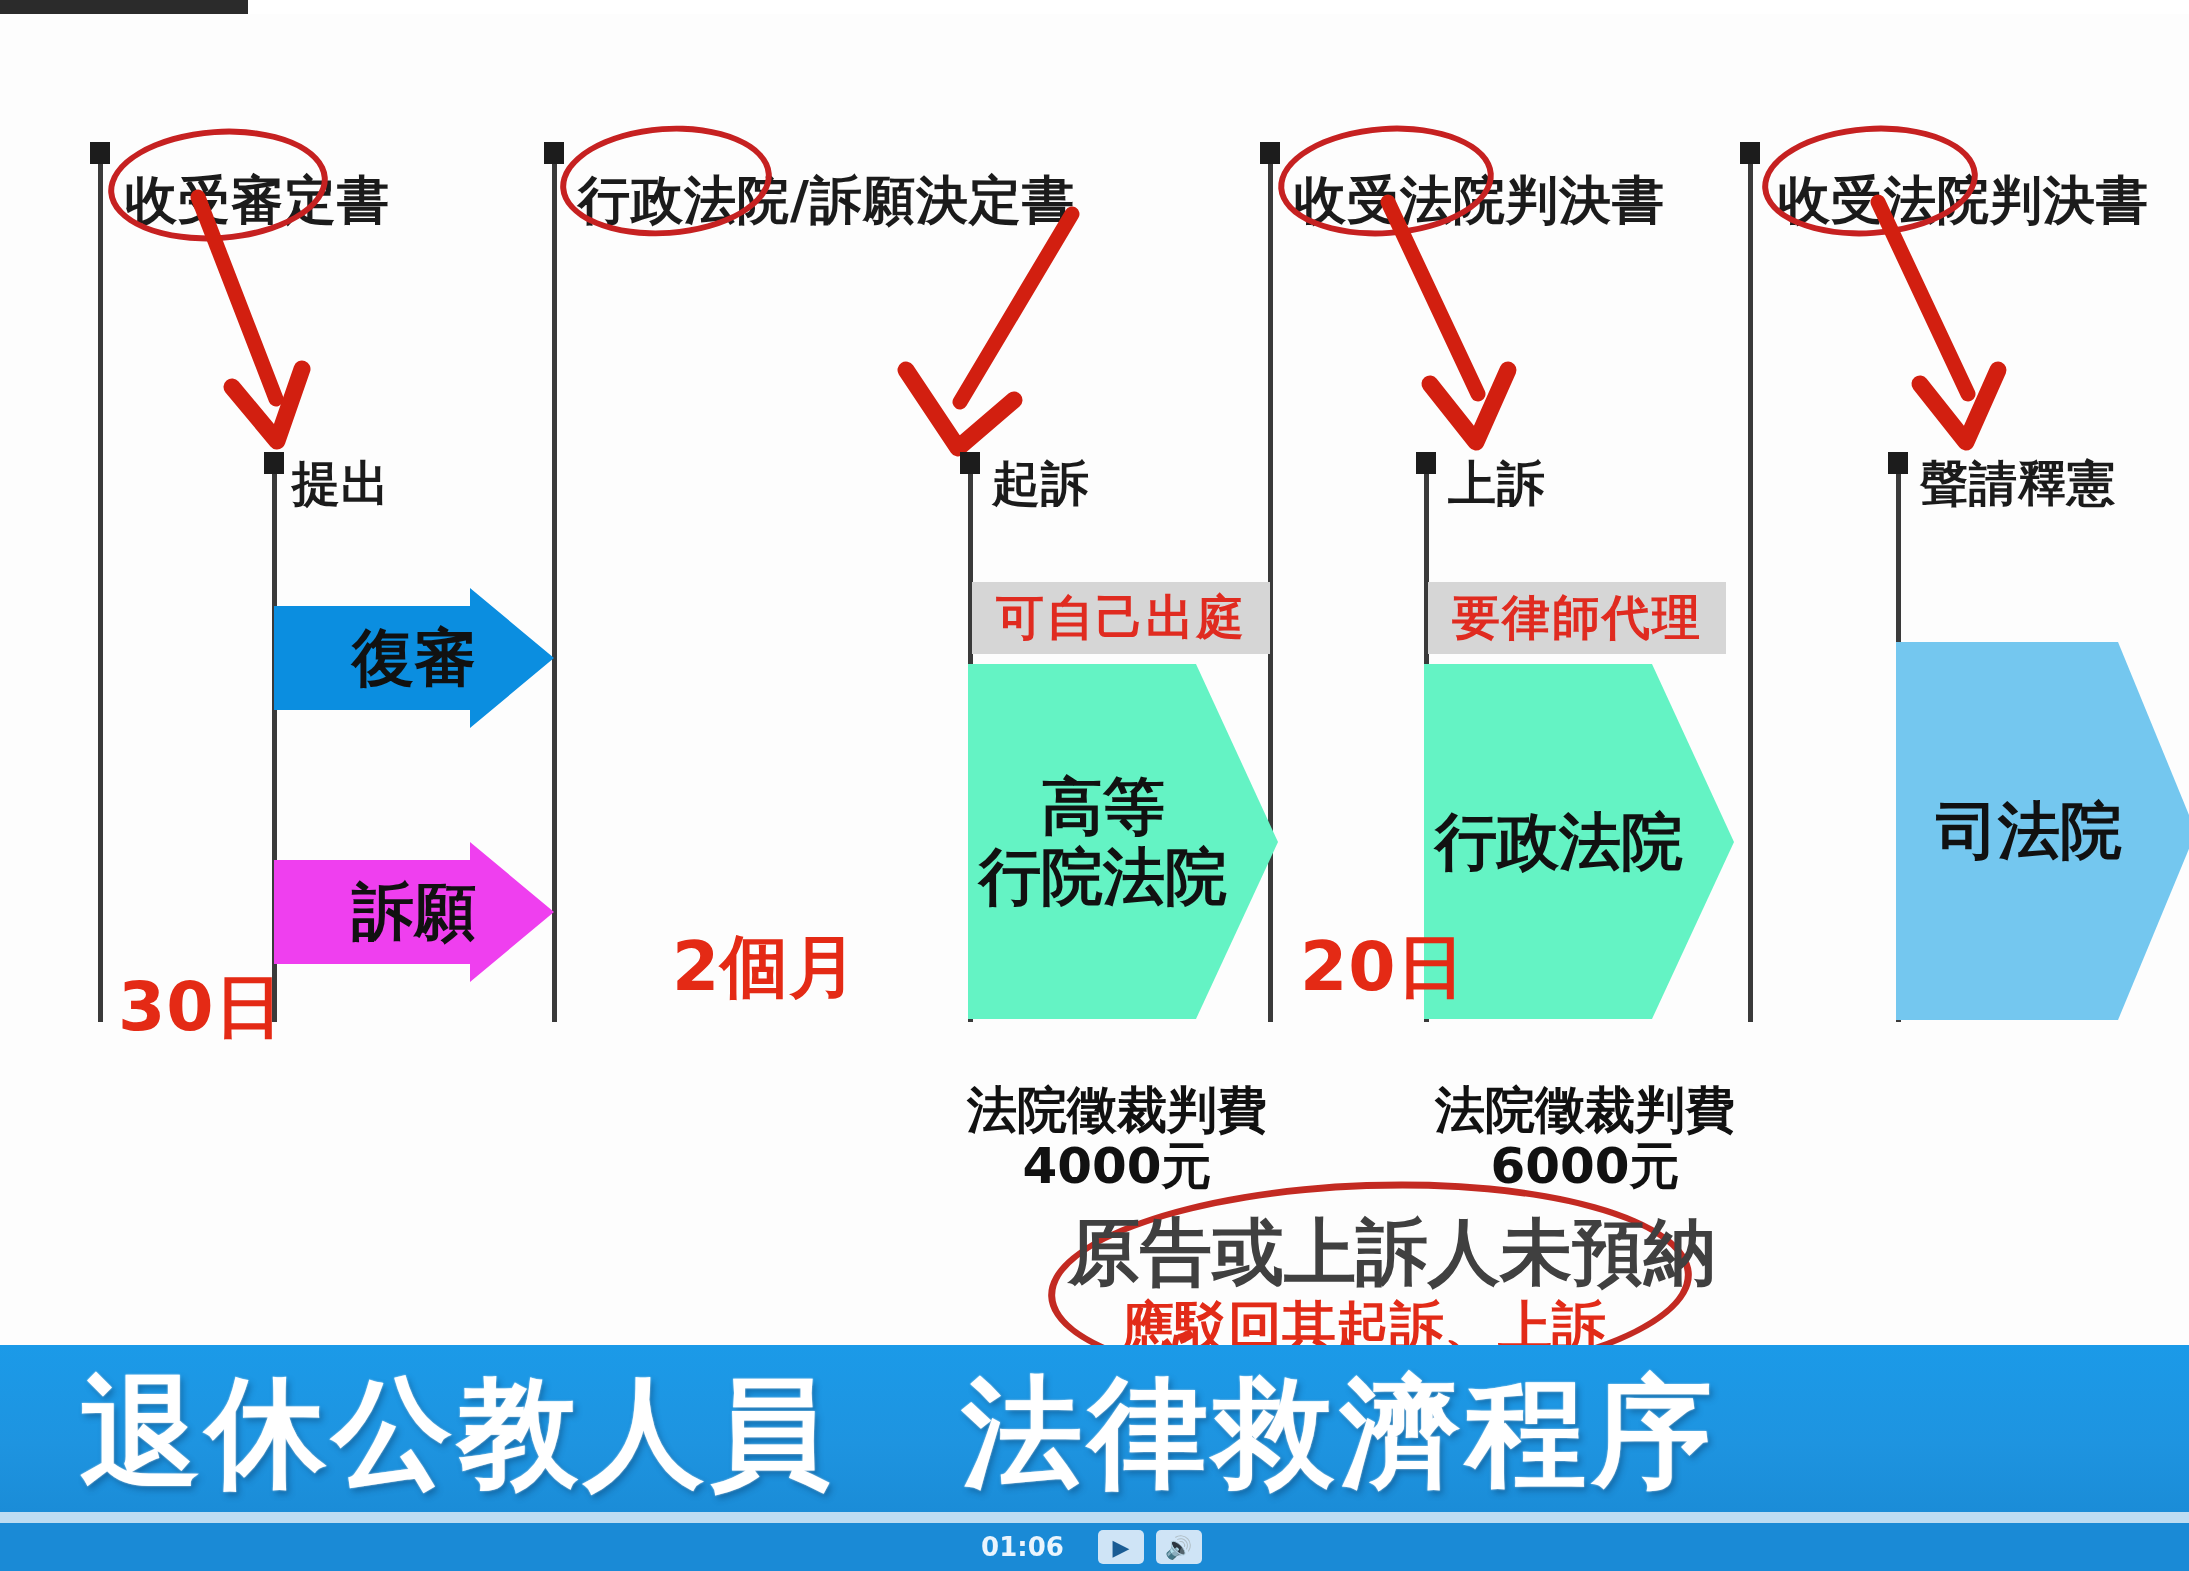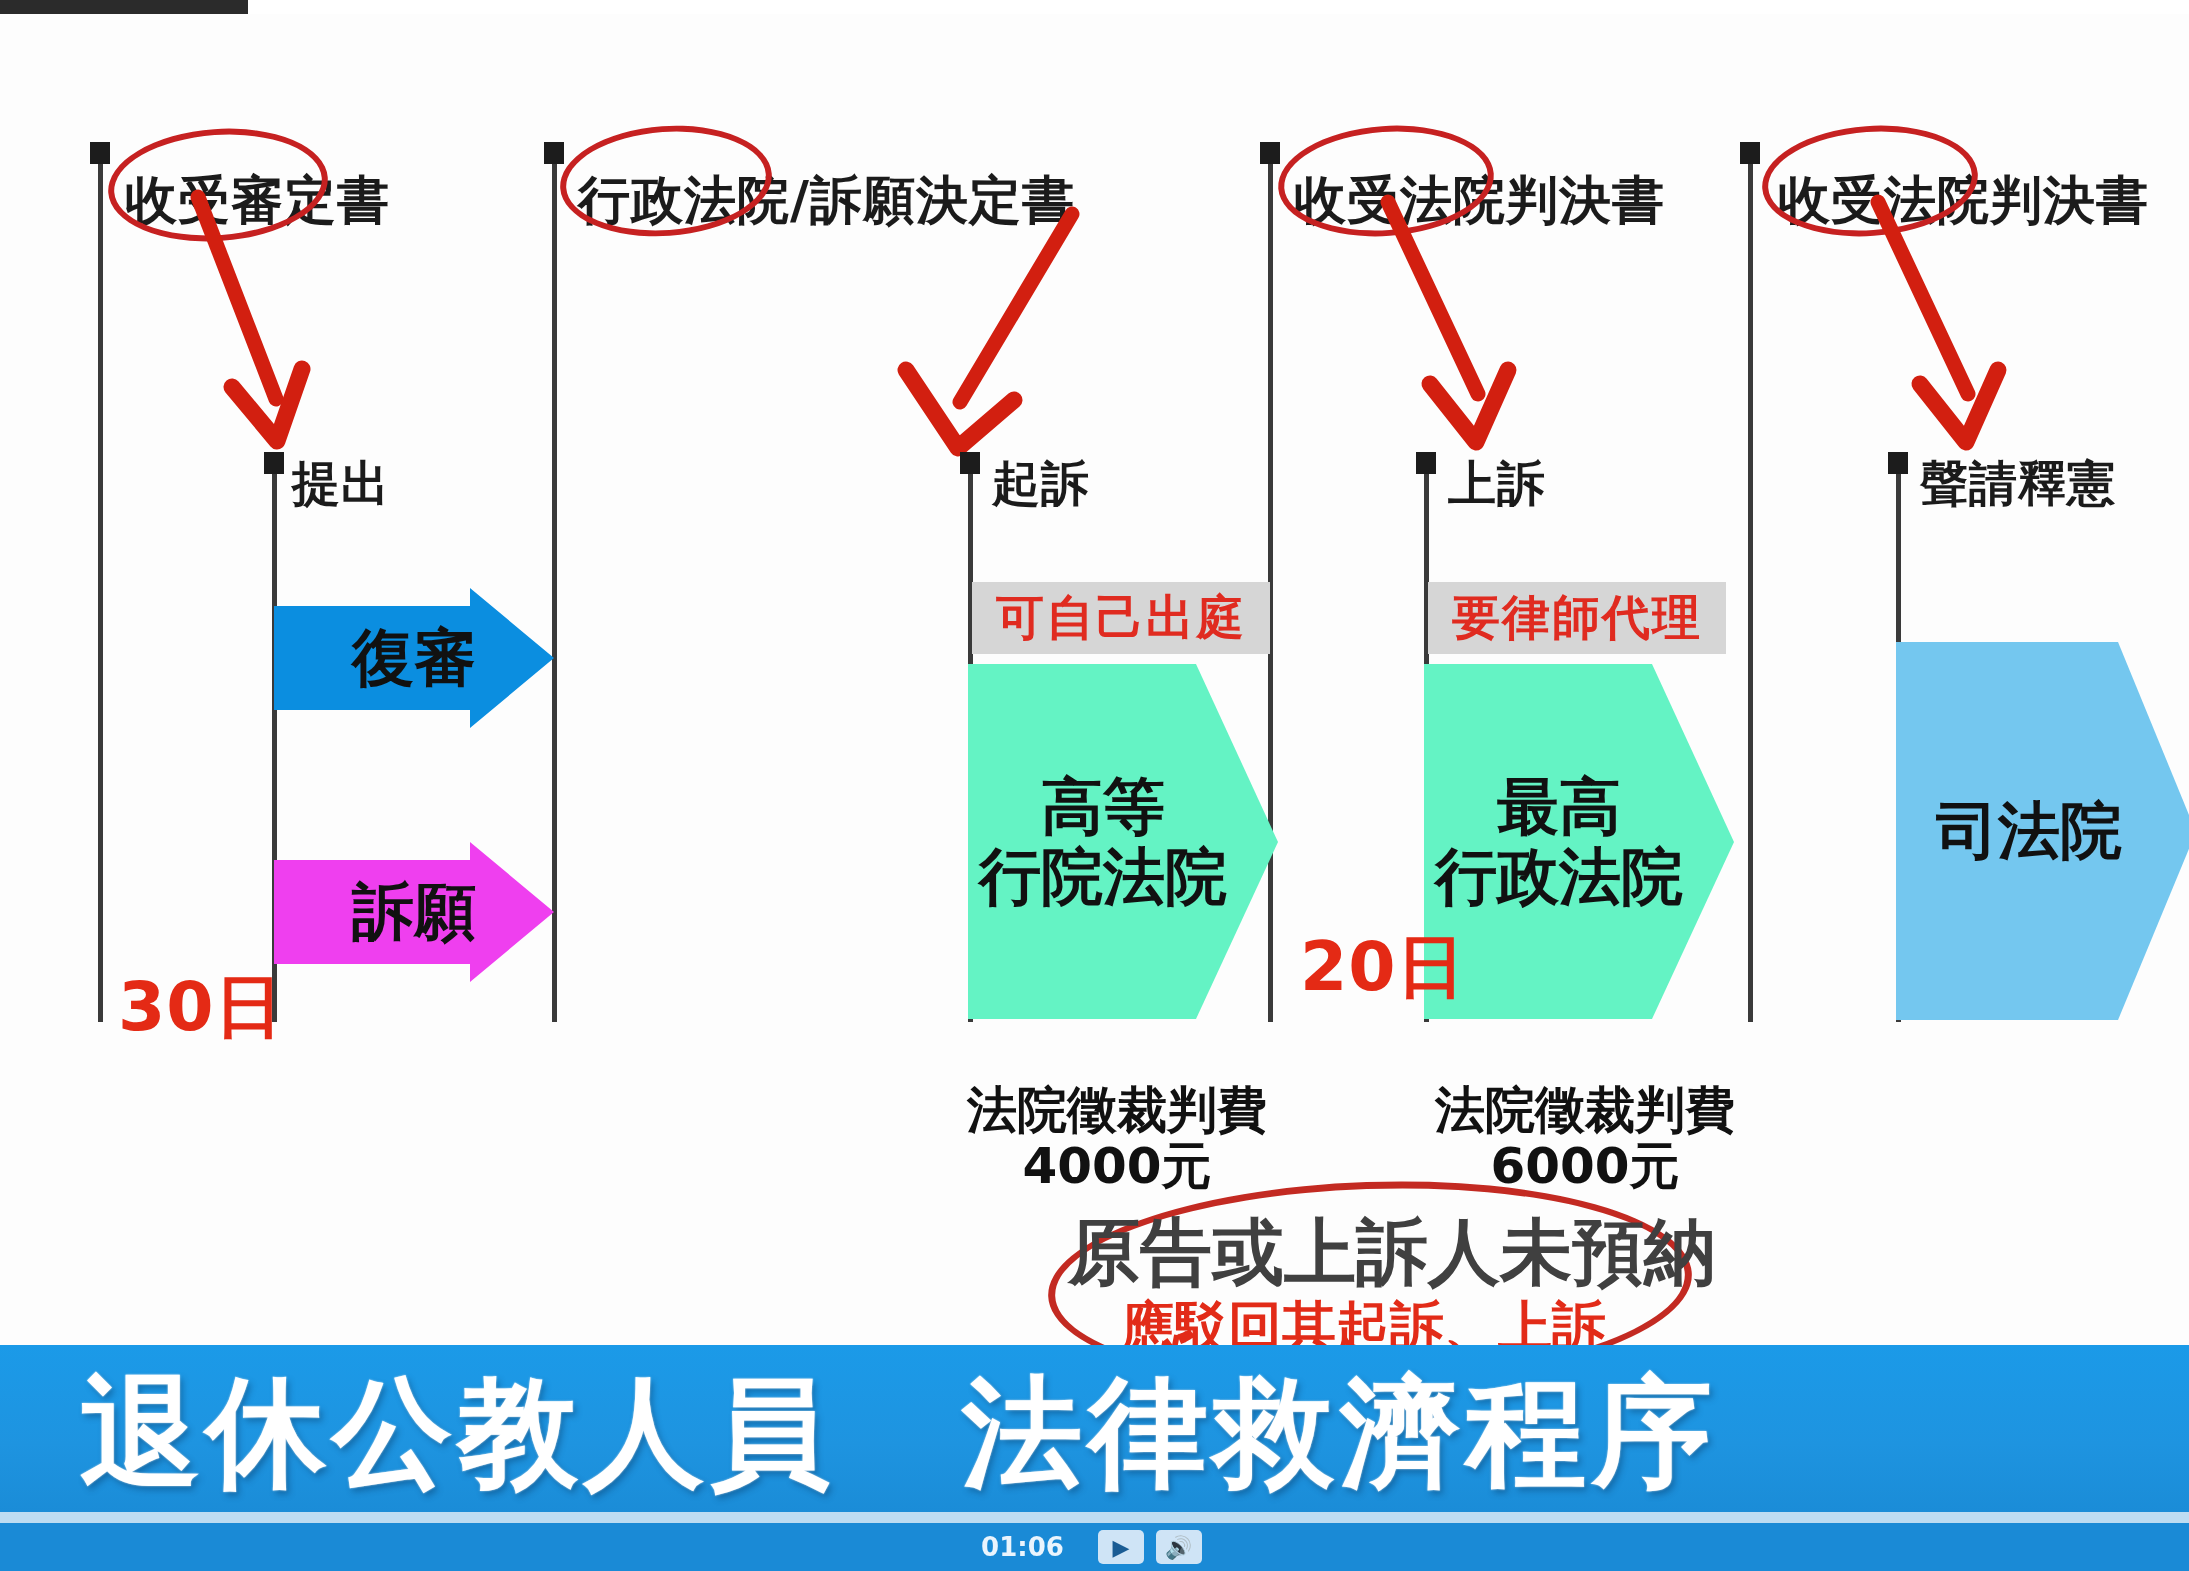--- a/index.html
+++ b/index.html
@@ -162,20 +162,21 @@
     <div class="flowarrow" style="left:968px;top:650px;width:310px;height:355px;align-items:center;">
       <svg width="310" height="355" viewBox="0 0 310 355" style="position:absolute;left:0;top:0;">
         <path d="M0 0 L228 0 L228 0 L310 178 L228 355 L0 355 Z" fill="#64f3c4"></path>
       </svg>
       <div class="fa-label" style="font-size:62px;margin-right:40px;">
         <div>高等</div>
         <div>行院法院</div>
       </div>
     </div>
 
+    <div class="duration" style="left:672px;top:908px;">2個月</div>
 
     <div class="feenote" style="left:952px;top:1068px;width:330px;">
       <div>法院徵裁判費</div>
       <div>4000元</div>
     </div>
 
     <div class="nodelabel lbl-top" style="left:1294px;top:125px;">收受法院判決書</div>
     <div class="ellipse" style="left:1278px;top:112px;width:204px;height:98px;"></div>
 
     <svg class="redarrow" style="left:1368px;top:180px;" width="160" height="260" viewBox="0 0 160 260">
@@ -190,21 +191,20 @@
     <div class="vline" style="left:1748px;top:130px;height:878px;"></div>
     <div class="vtick" style="left:1740px;top:128px;"></div>
 
     <div class="chip" style="left:1428px;top:568px;width:278px;">要律師代理</div>
 
     <div class="flowarrow" style="left:1424px;top:650px;width:310px;height:355px;">
       <svg width="310" height="355" viewBox="0 0 310 355" style="position:absolute;left:0;top:0;">
         <path d="M0 0 L228 0 L310 178 L228 355 L0 355 Z" fill="#64f3c4"></path>
       </svg>
       <div class="fa-label" style="font-size:62px;margin-right:40px;">
-        <div>最高</div>
         <div>行政法院</div>
       </div>
     </div>
 
     <div class="duration" style="left:1300px;top:908px;">20日</div>
 
     <div class="feenote" style="left:1420px;top:1068px;width:330px;">
       <div>法院徵裁判費</div>
       <div>6000元</div>
     </div>

